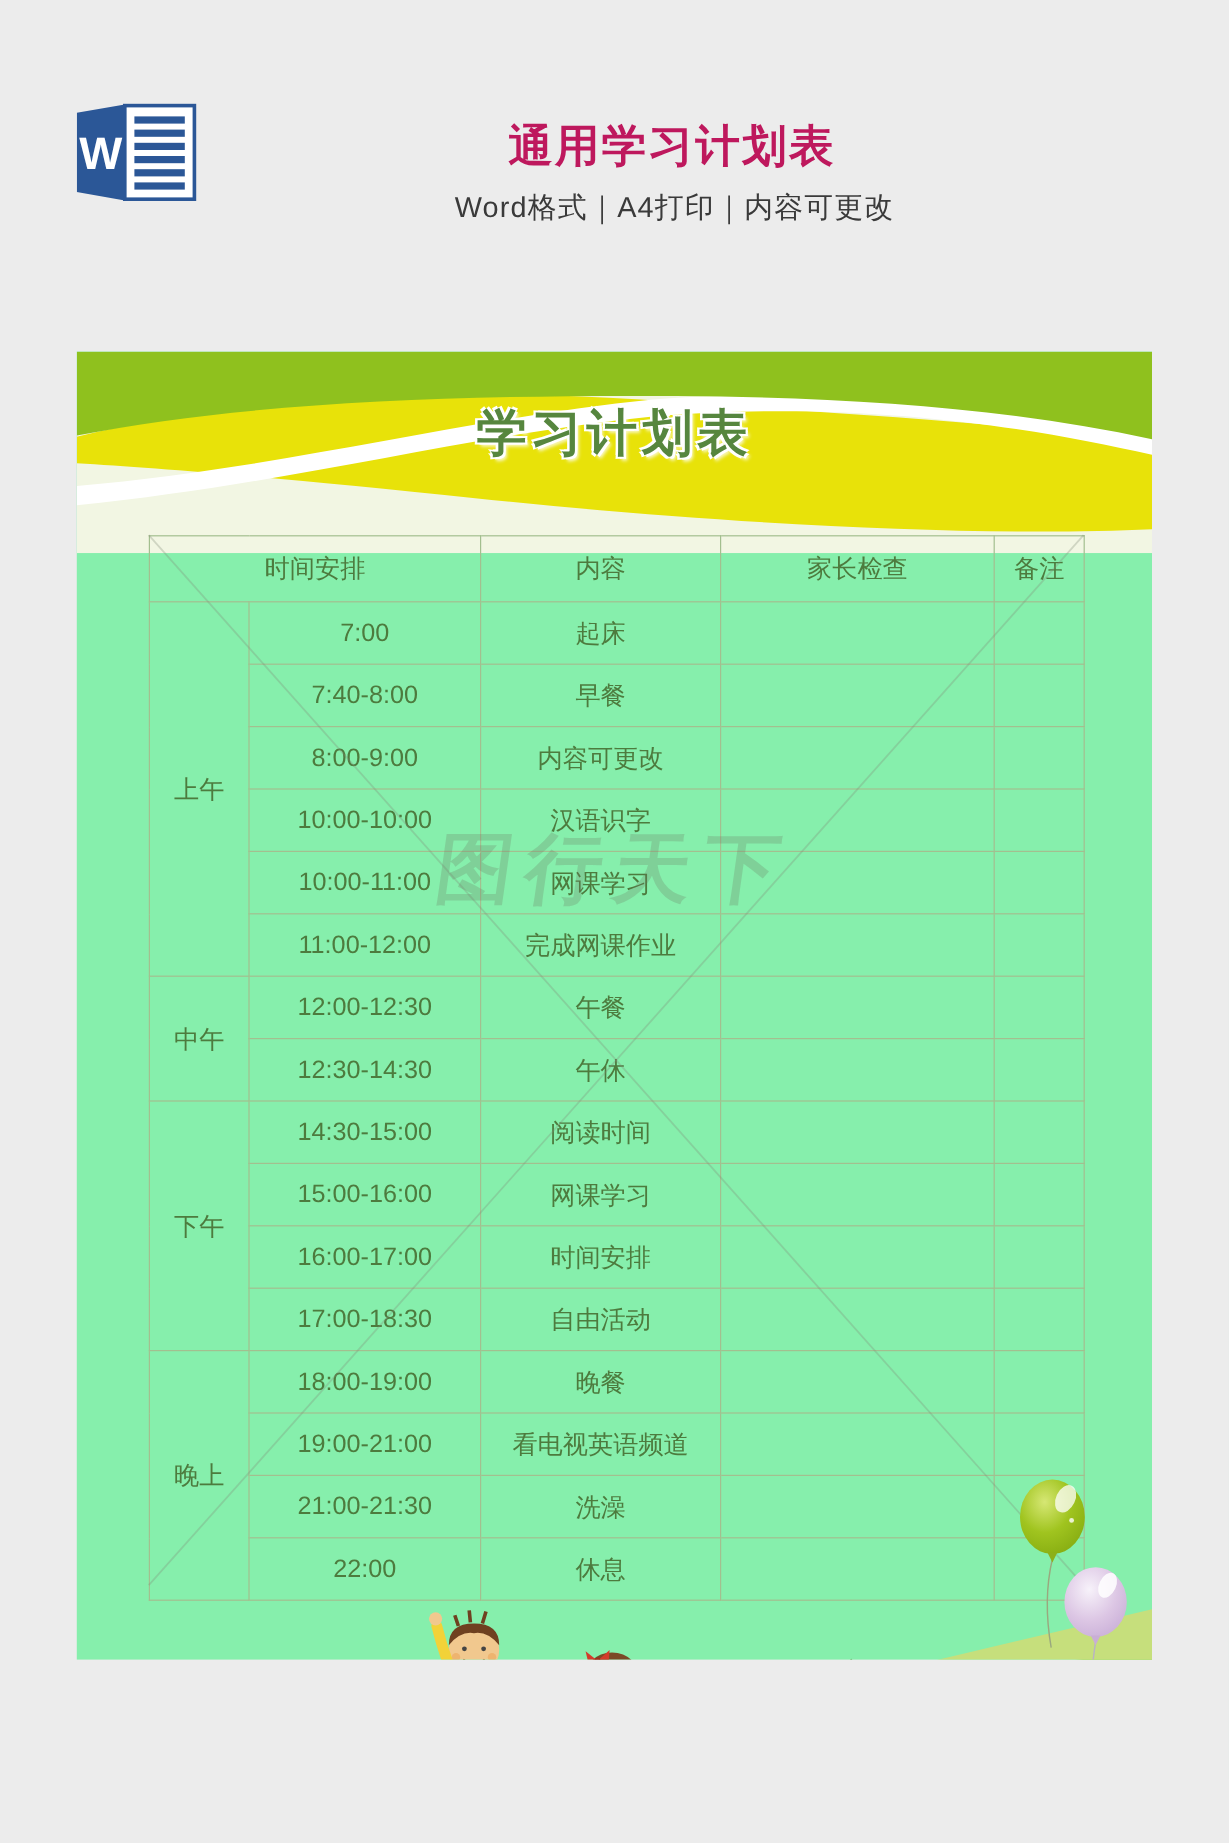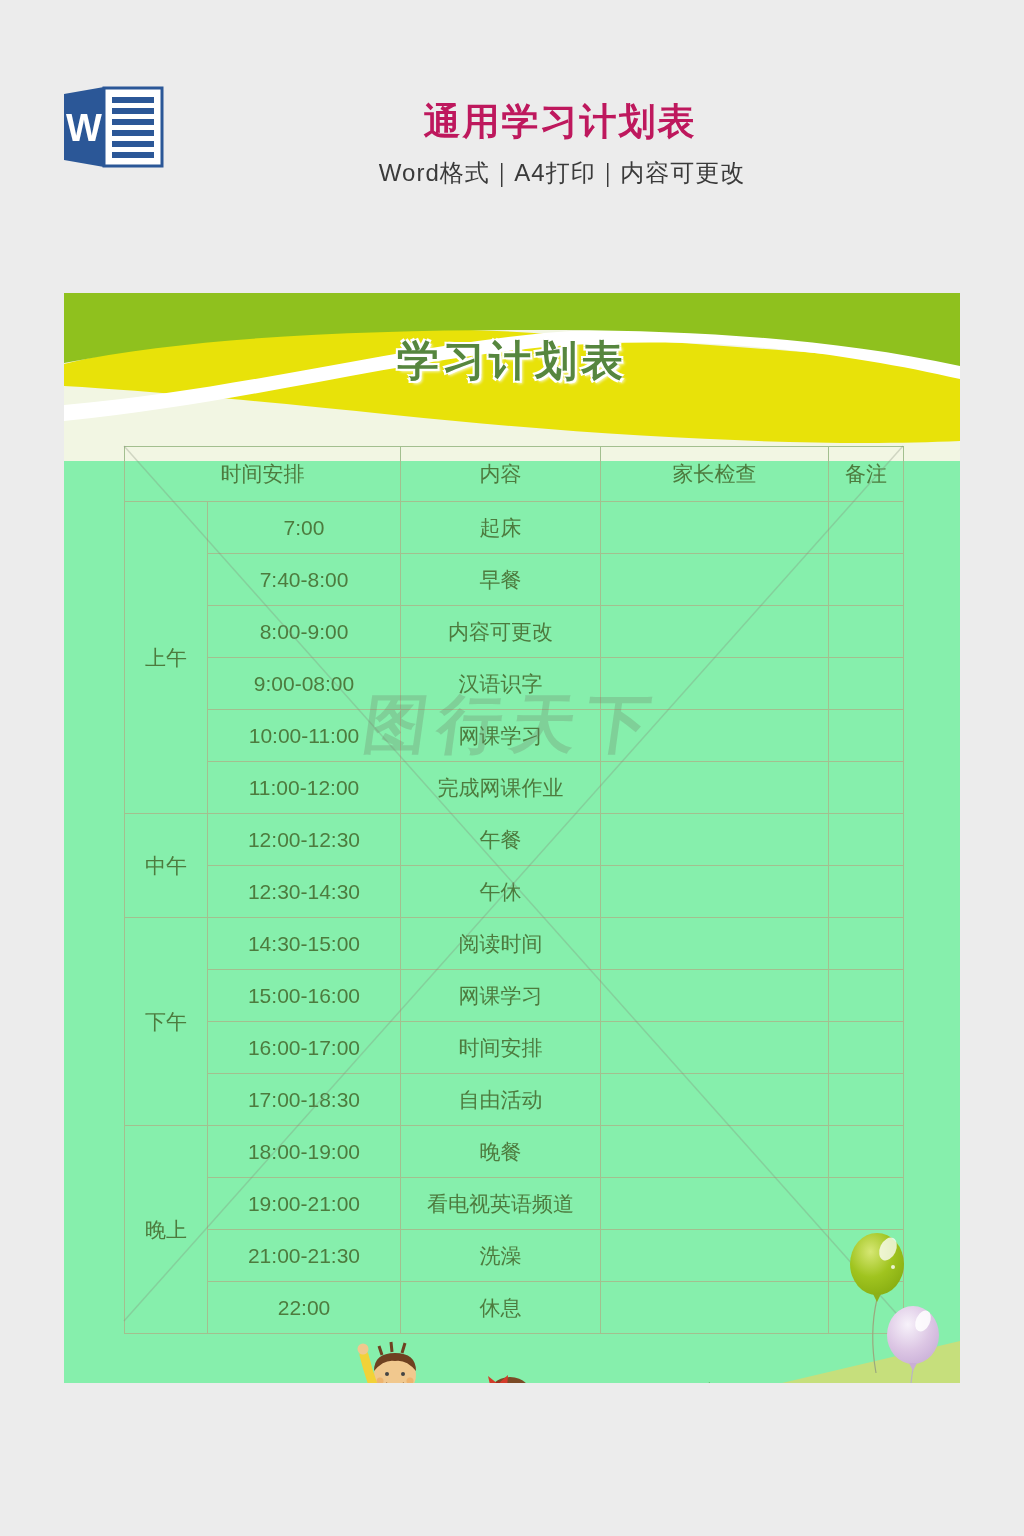--- a/index.html
+++ b/index.html
@@ -93,21 +93,21 @@
             <td></td>
             <td></td>
           </tr>
           <tr>
             <td>8:00-9:00</td>
             <td>内容可更改</td>
             <td></td>
             <td></td>
           </tr>
           <tr>
-            <td>9:00-08:00</td>
+            <td>10:00-10:00</td>
             <td>汉语识字</td>
             <td></td>
             <td></td>
           </tr>
           <tr>
             <td>10:00-11:00</td>
             <td>网课学习</td>
             <td></td>
             <td></td>
           </tr>

